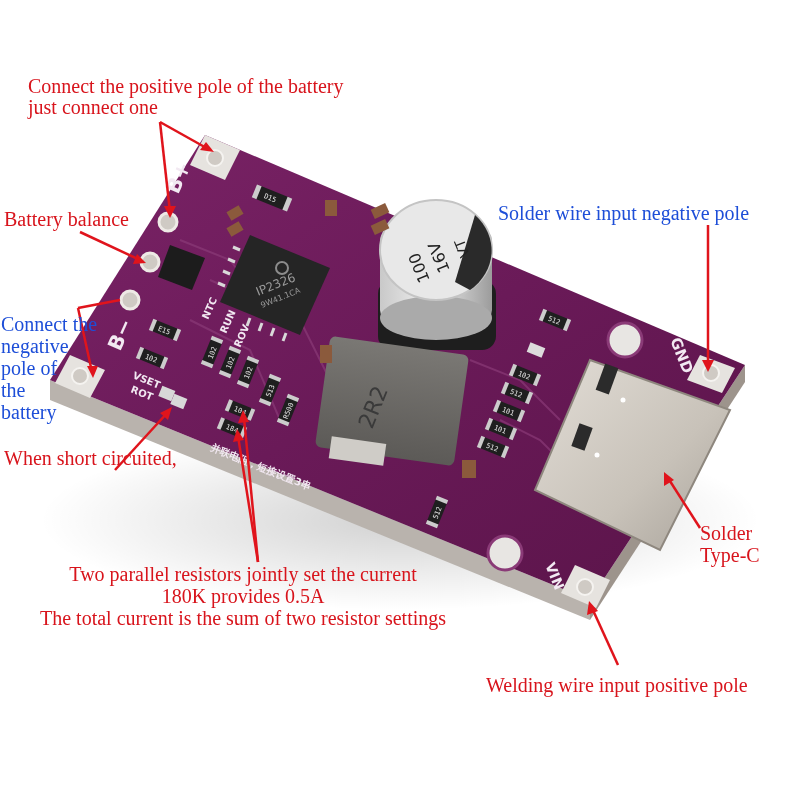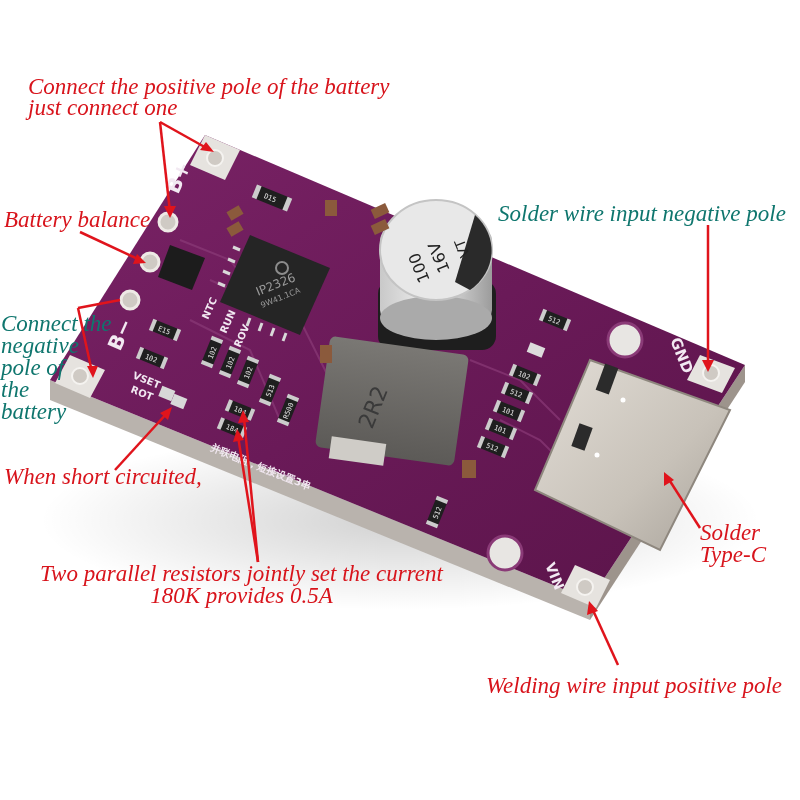--- a/index.html
+++ b/index.html
@@ -1,20 +1,20 @@
 <!DOCTYPE html>
 <html><head>
 <meta charset="utf-8">
 <style>
   html, body { margin:0; padding:0; background:#ffffff; }
   body { width:800px; height:800px; position:relative; overflow:hidden; font-family:"DejaVu Serif", "Liberation Serif", serif; }
   #scene { position:absolute; left:0; top:0; width:800px; height:800px; }
-  .lbl { position:absolute; font-family:"Liberation Serif", "DejaVu Serif", serif; font-size:23px; line-height:21px; white-space:nowrap;font-style:italic; }
+  .lbl { position:absolute; font-family:"Liberation Serif", "DejaVu Serif", serif; font-size:20px; line-height:21px; white-space:nowrap; }
   .red { color:#d8141c; }
-  .blk { color:#0f766e; }
+  .blk { color:#1d4ed8; }
   .silk { font-family:"DejaVu Sans", sans-serif; fill:#f2e9f2; font-weight:bold; }
   .chip { font-family:"DejaVu Sans", sans-serif; fill:#9a9a9a; }
   .res { font-family:"DejaVu Sans Mono", monospace; fill:#e6e6e6; font-size:7px; }
 </style>
 </head>
 <body>
 
 <svg id="scene" viewBox="0 0 800 800" xmlns="http://www.w3.org/2000/svg">
   <defs>
     <linearGradient id="pcbGrad" x1="0" y1="0" x2="1" y2="1">
@@ -308,27 +308,28 @@
 <div class="lbl blk" style="left:1px; top:265px; line-height:22px;margin-top:48px;">
   <div>Connect the</div>
   <div>negative</div>
   <div>pole of</div>
   <div>the</div>
   <div>battery</div>
 </div>
 
 <div class="lbl blk" style="left:498px; top:203px;">Solder wire input negative pole</div>
 
-<div class="lbl red" style="left:4px; top:466px;">
+<div class="lbl red" style="left:4px; top:448px;">
   <div>When short circuited,</div>
 </div>
 
 <div class="lbl red" style="left:40px; top:563px; line-height:22px;text-align:center;">
   <div>Two parallel resistors jointly set the current</div>
   <div>180K provides 0.5A</div>
+  <div>The total current is the sum of two resistor settings</div>
 </div>
 
 <div class="lbl red" style="left:700px; top:522px; line-height:22px;">
   <div>Solder</div>
   <div>Type-C</div>
 </div>
 
 <div class="lbl red" style="left:486px; top:675px;">Welding wire input positive pole</div>
 
 </body></html>

